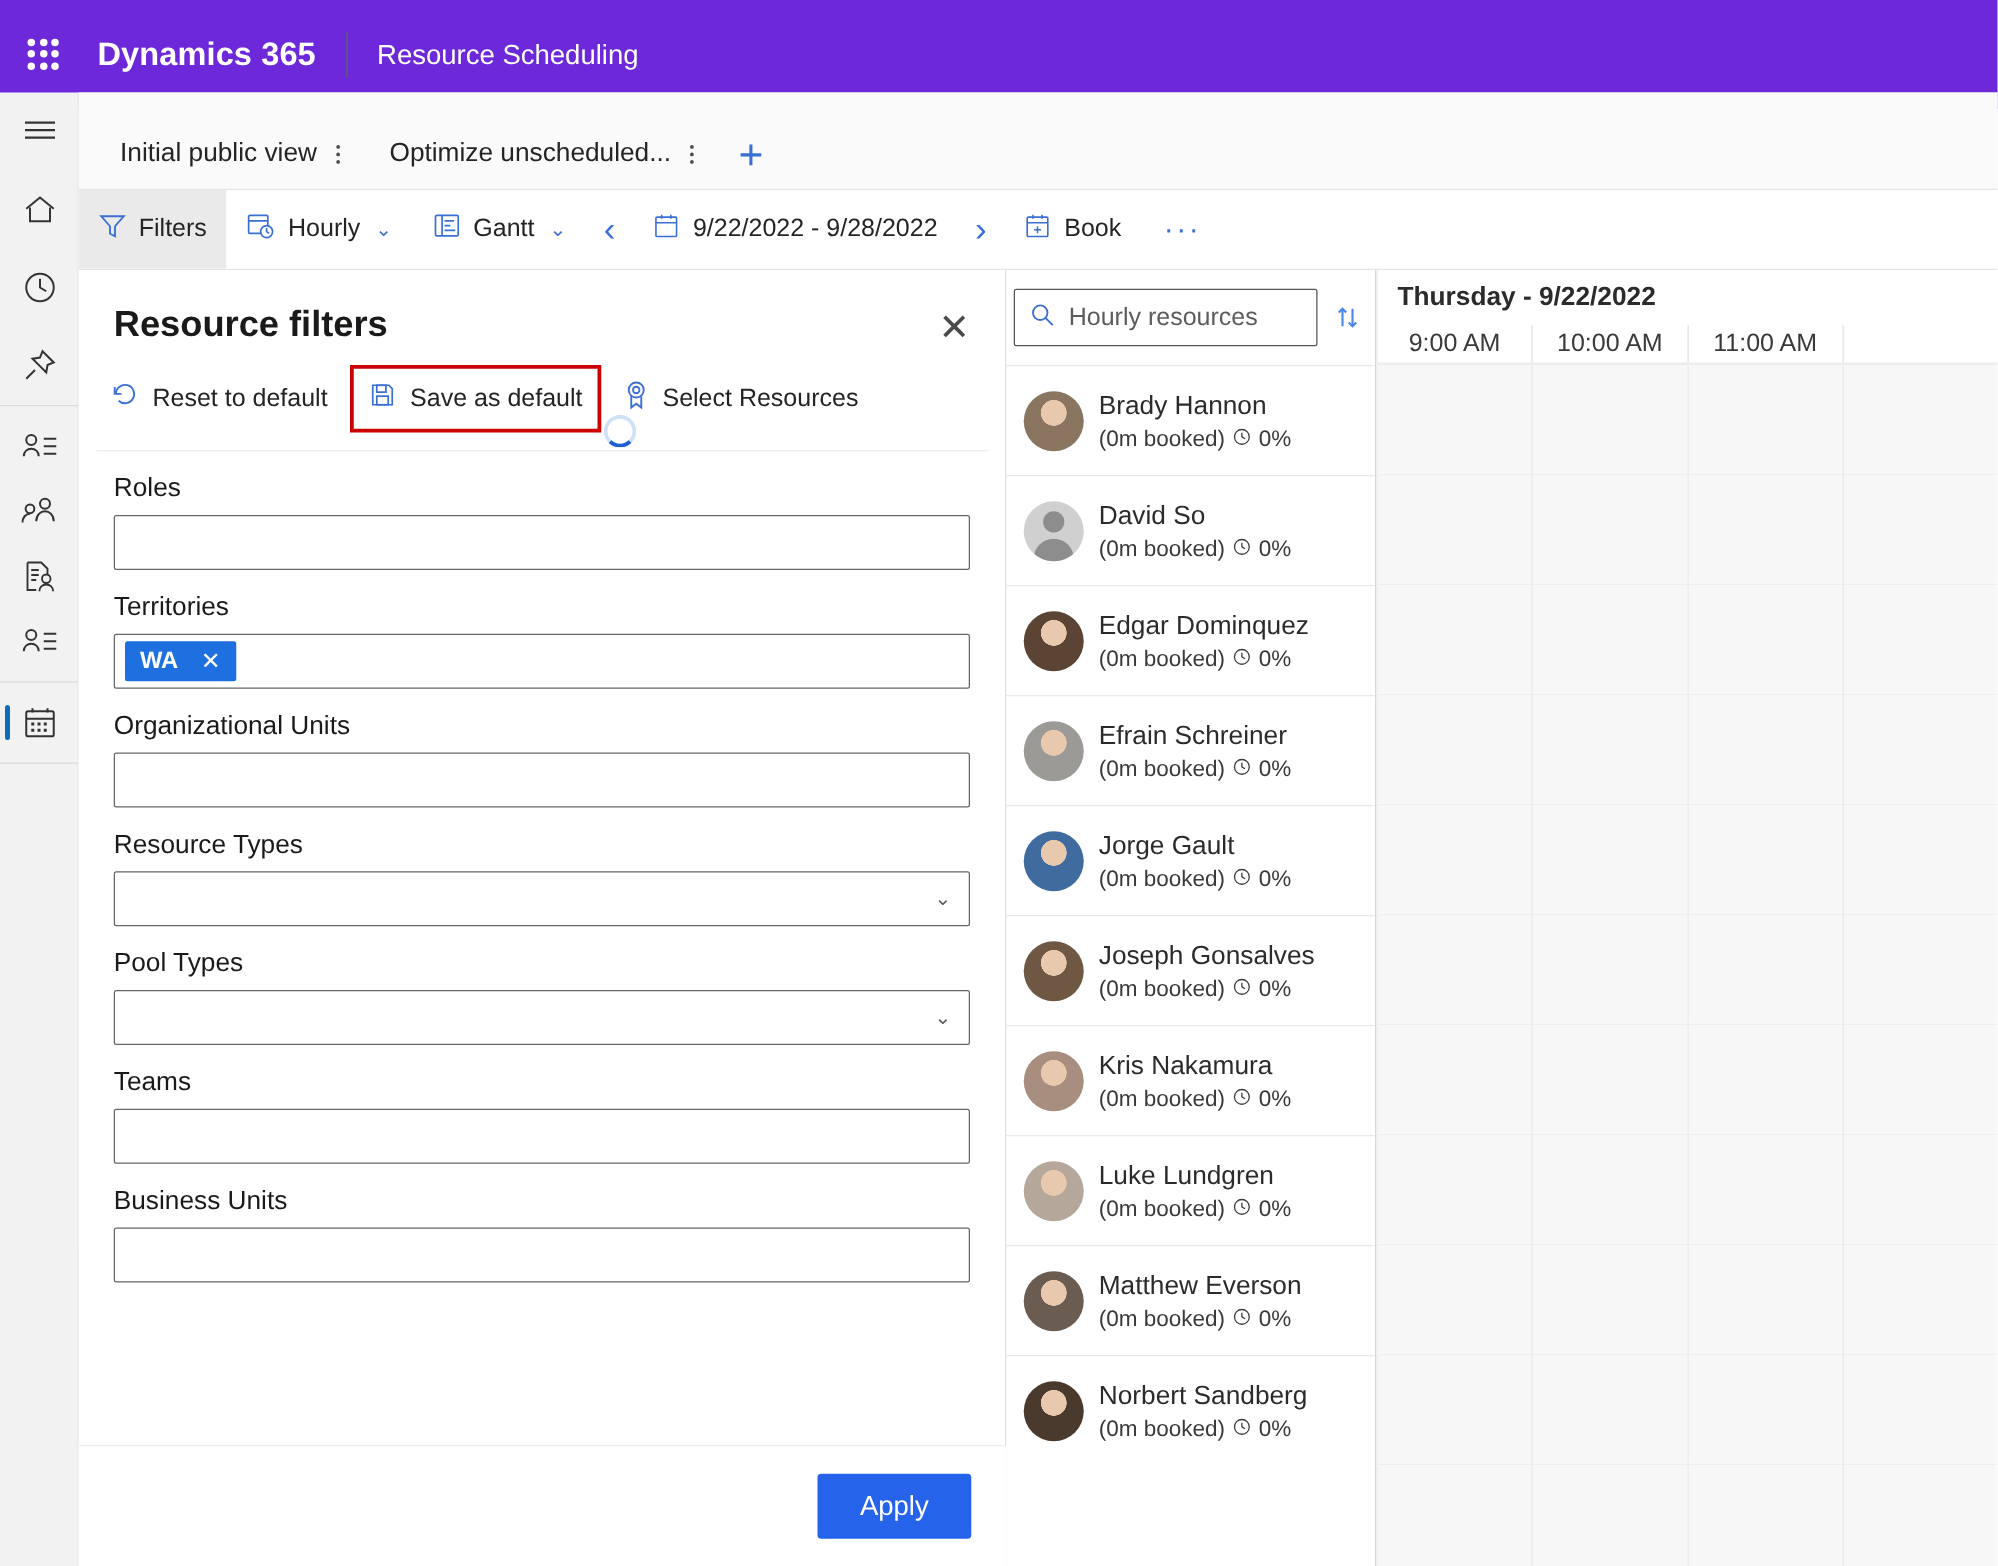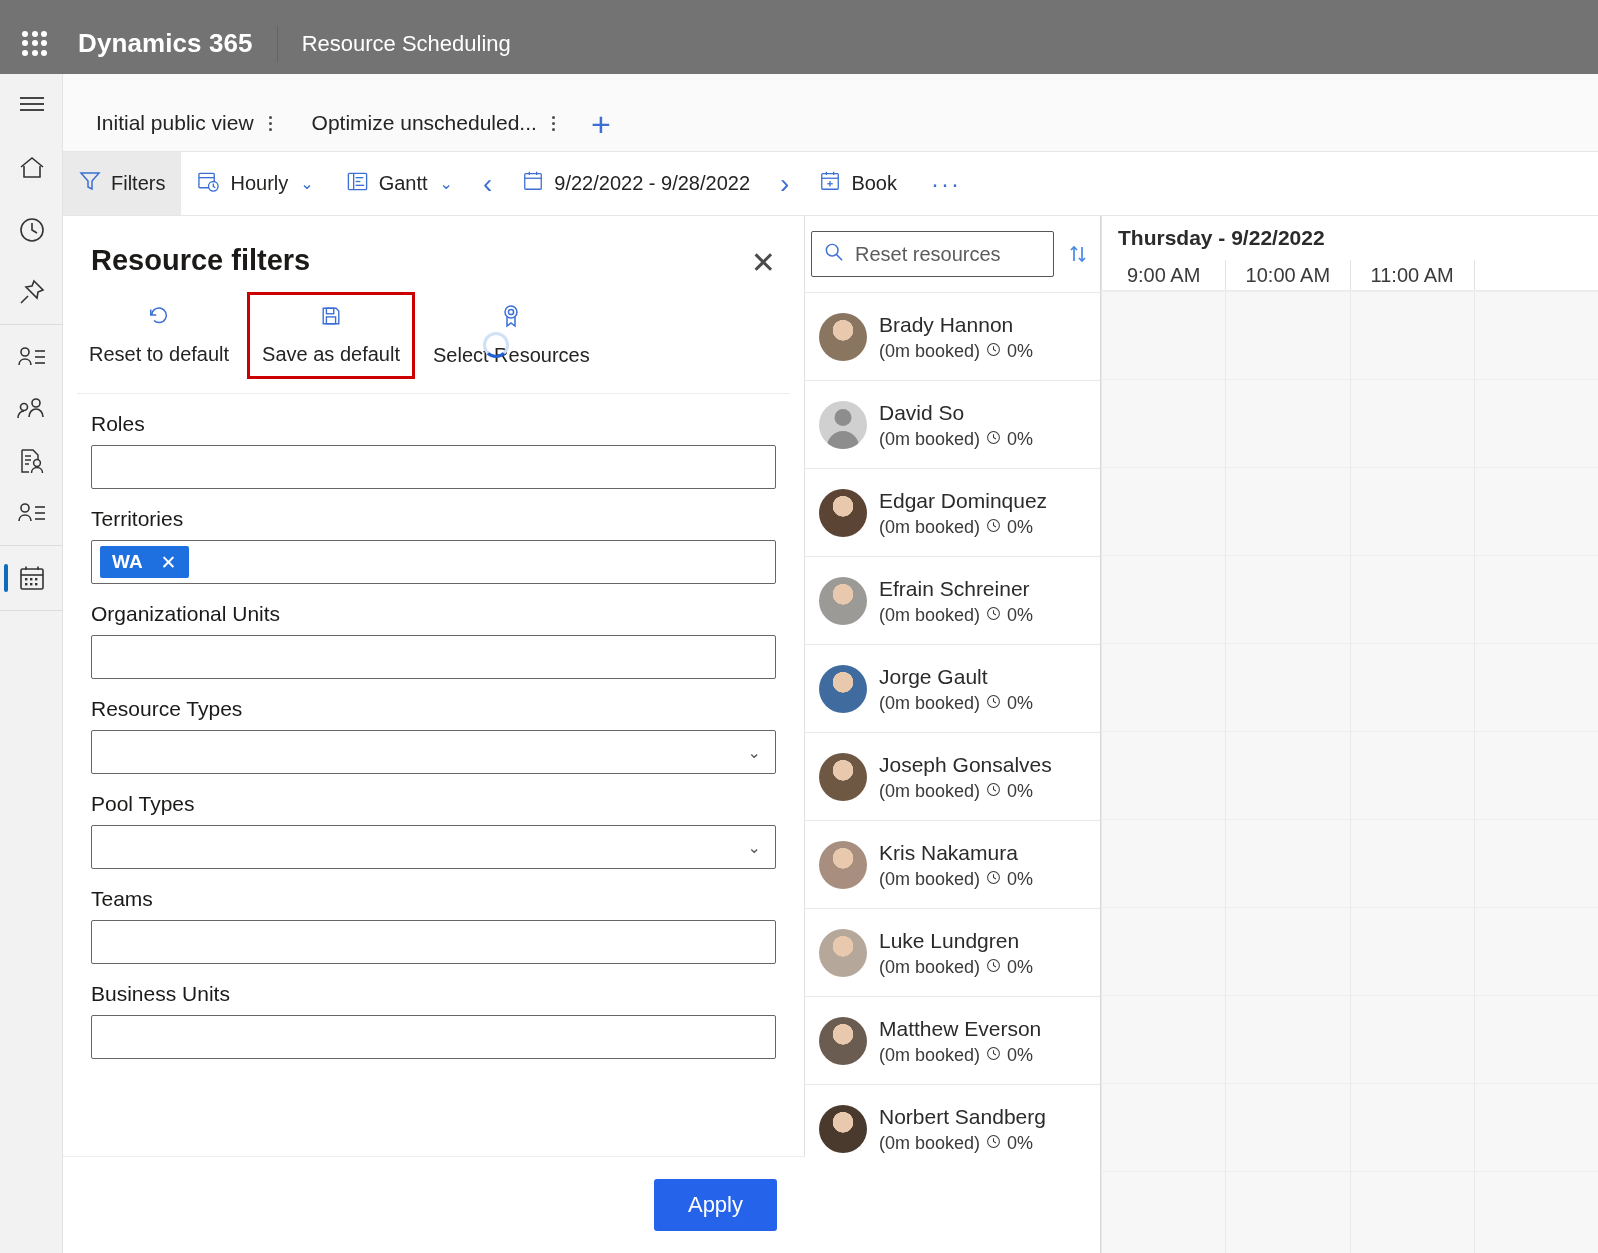--- a/index.html
+++ b/index.html
@@ -6,21 +6,21 @@
   html, body {
     width: 1598px; height: 1253px;
     font-family: "Liberation Sans", sans-serif;
     background: #ffffff;
     overflow: hidden;
   }
 
   
   .topbar {
     position: absolute; top: 0; left: 0; width: 1598px; height: 87px;
-    background: #737373; display: flex; align-items: center;
+    background: #6d28d9; display: flex; align-items: center;
   }
   .waffle { width: 30px; height: 30px; margin-left: 20px; display: grid;
     grid-template-columns: repeat(3, 1fr); grid-template-rows: repeat(3, 1fr);
     gap: 3px; padding: 2px; cursor: pointer; }
   .waffle i { background: #ffffff; border-radius: 50%; width: 6px; height: 6px; }
   .brand { color: #ffffff; font-size: 26px; font-weight: bold; margin-left: 28px;
     letter-spacing: .1px; }
   .brand-div { width: 1px; height: 36px; background: #5a6475; margin: 0 24px; }
   .app-name { color: #ffffff; font-size: 22px; font-weight: 400; }
 
@@ -78,21 +78,21 @@
   .filter-panel { width: 742px; background: #ffffff;
     border-right: 1px solid #e1e1e1; position: relative; }
   .fp-head { display: flex; align-items: flex-start; justify-content: space-between;
     padding: 28px 28px 0 28px; }
   .fp-title { font-size: 29px; color: #1b1a19; font-weight: bold; }
   .fp-close { font-size: 30px; color: #4a4a4a; cursor: pointer;
     line-height: 1; font-weight: 300; margin-top: 4px; }
   .fp-actions { display: flex; align-items: center; gap: 6px;
     padding: 14px 16px 0 14px; position: relative; }
   .fp-act { display: flex; align-items: center; gap: 11px; font-size: 20px;
-    color: #252423; padding: 10px 12px; cursor: pointer; flex-direction: column; }
+    color: #252423; padding: 10px 12px; cursor: pointer; }
   .fp-act.boxed { border: 3px solid #cc0000; }
   .fp-rule { height: 1px; background: #ededed; margin: 14px 14px 0 14px; }
   .spinner { position: absolute; left: 420px; top: 116px;
     width: 26px; height: 26px; border-radius: 50%;
     border: 3px solid #cfe0f7; border-bottom-color: #1f5fd0; }
 
   .fields { padding: 18px 28px 0 28px; }
   .fgroup { margin-bottom: 18px; }
   .flabel { font-size: 21px; color: #1b1a19; margin-bottom: 9px; display: block; }
   .fbox { height: 44px; border: 1px solid #666666; border-radius: 2px;
@@ -440,21 +440,21 @@
 
     <div class="res-panel">
       <div class="res-search-row">
         <div class="res-search">
           <span>
             <svg width="20" height="20" viewBox="0 0 22 22" fill="none" stroke="#3b6fd4" stroke-width="1.6">
               <circle cx="9" cy="9" r="6.4"></circle>
                 <line x1="13.6" y1="13.6" x2="20" y2="20"></line>
             </svg>
           </span>
-          <span class="res-search-ph">Reset resources</span>
+          <span class="res-search-ph">Hourly resources</span>
         </div>
         <div class="sort-btn">
           <svg width="22" height="22" viewBox="0 0 22 22" fill="none" stroke="#4a86e8" stroke-width="1.7">
             <line x1="7" y1="18" x2="7" y2="4"></line>
               <path d="M4 7 L7 4 L10 7"></path>
             <line x1="15" y1="4" x2="15" y2="18"></line>
               <path d="M12 15 L15 18 L18 15"></path>
           </svg>
         </div>
       </div>

